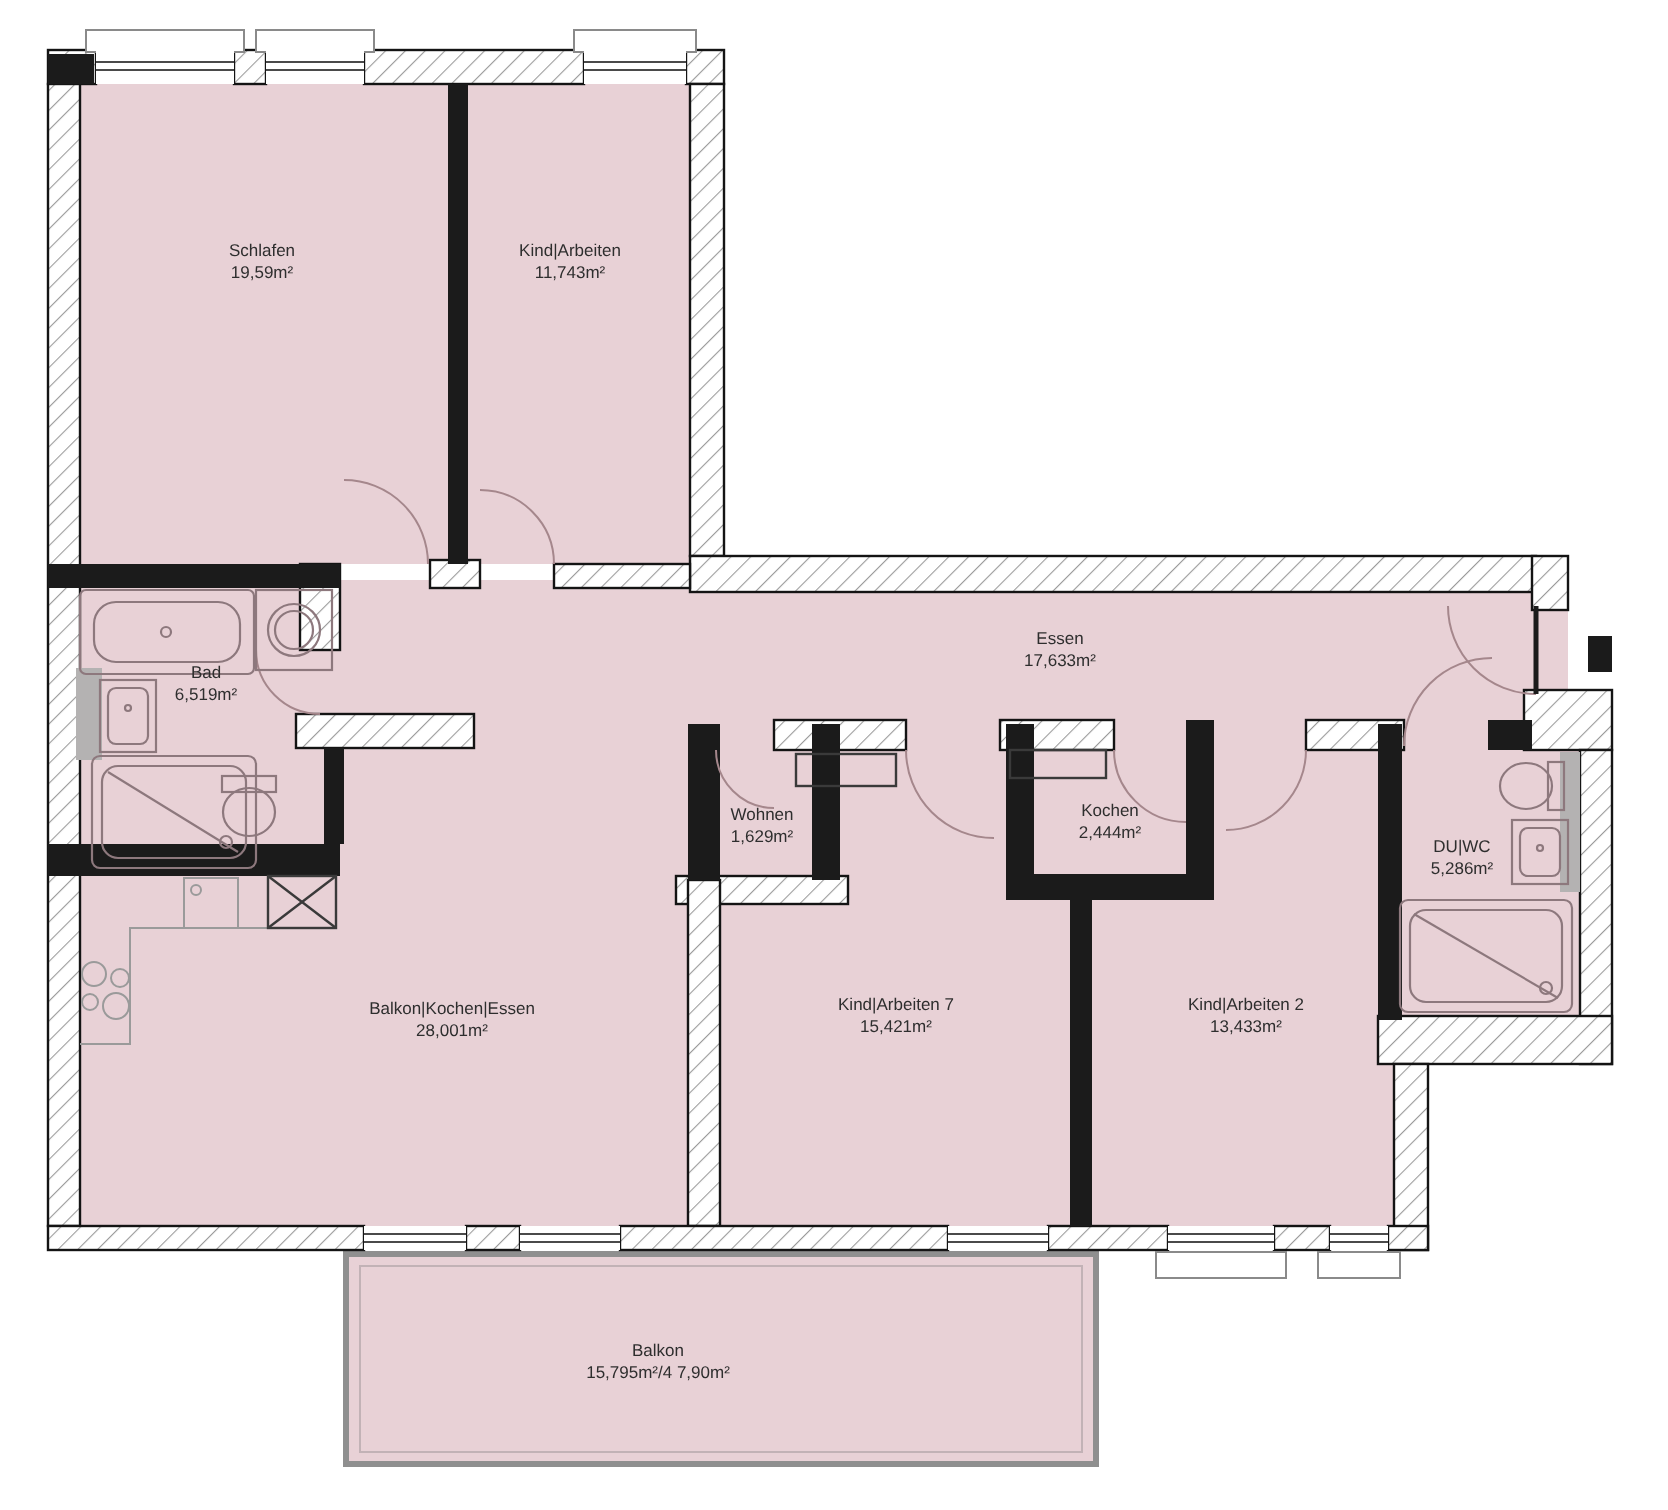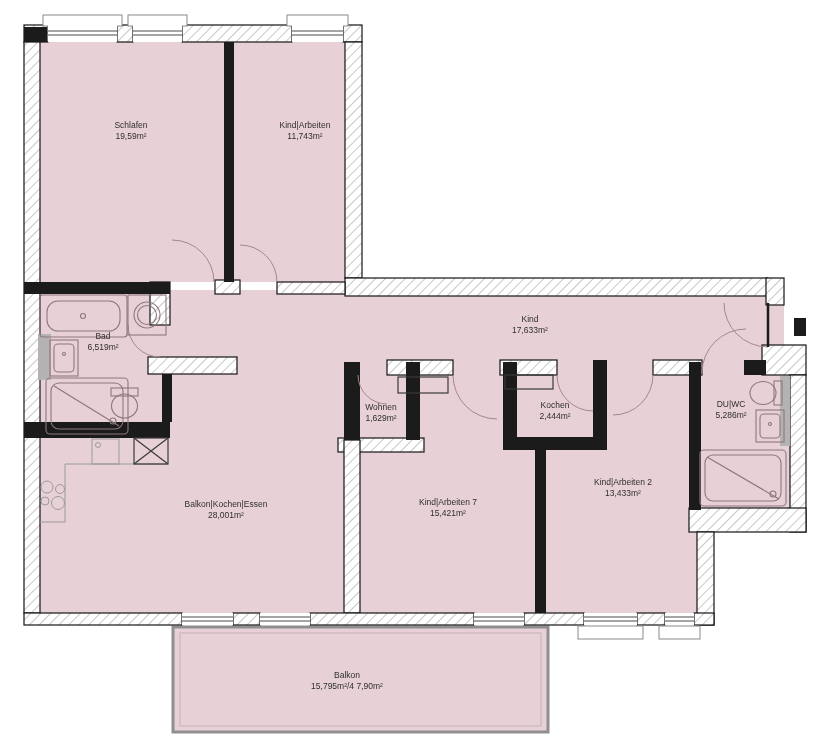--- a/index.html
+++ b/index.html
@@ -222,54 +222,54 @@
       <line class="fx" x1="707" y1="457" x2="779" y2="499"></line>
       <circle class="fx" cx="773" cy="494" r="3"></circle>
     </g>
   </g>
 </svg>
 
 <div class="room-label" style="left:131px;top:131px">
   <span>Schlafen</span>
   <span>19,59m²</span>
 </div>
-<div class="room-label" style="left:305px;top:131px">
+<div class="room-label" style="left:285px;top:131px">
   <span>Kind|Arbeiten</span>
   <span>11,743m²</span>
 </div>
 <div class="room-label" style="left:103px;top:342px">
   <span>Bad</span>
   <span>6,519m²</span>
 </div>
 <div class="room-label" style="left:530px;top:325px">
-  <span>Kind</span>
+  <span>Essen</span>
   <span>17,633m²</span>
 </div>
 <div class="room-label" style="left:381px;top:413px">
   <span>Wohnen</span>
   <span>1,629m²</span>
 </div>
 <div class="room-label" style="left:555px;top:411px">
   <span>Kochen</span>
   <span>2,444m²</span>
 </div>
-<div class="room-label" style="left:731px;top:410px">
+<div class="room-label" style="left:731px;top:429px">
   <span>DU|WC</span>
   <span>5,286m²</span>
 </div>
 <div class="room-label" style="left:226px;top:510px">
   <span>Balkon|Kochen|Essen</span>
   <span>28,001m²</span>
 </div>
 <div class="room-label" style="left:448px;top:508px">
   <span>Kind|Arbeiten 7</span>
   <span>15,421m²</span>
 </div>
-<div class="room-label" style="left:623px;top:488px">
+<div class="room-label" style="left:623px;top:508px">
   <span>Kind|Arbeiten 2</span>
   <span>13,433m²</span>
 </div>
-<div class="room-label" style="left:347px;top:681px">
+<div class="room-label" style="left:329px;top:681px">
   <span>Balkon</span>
   <span>15,795m²/4 7,90m²</span>
 </div>
 
 </div>
 
 </body></html>

